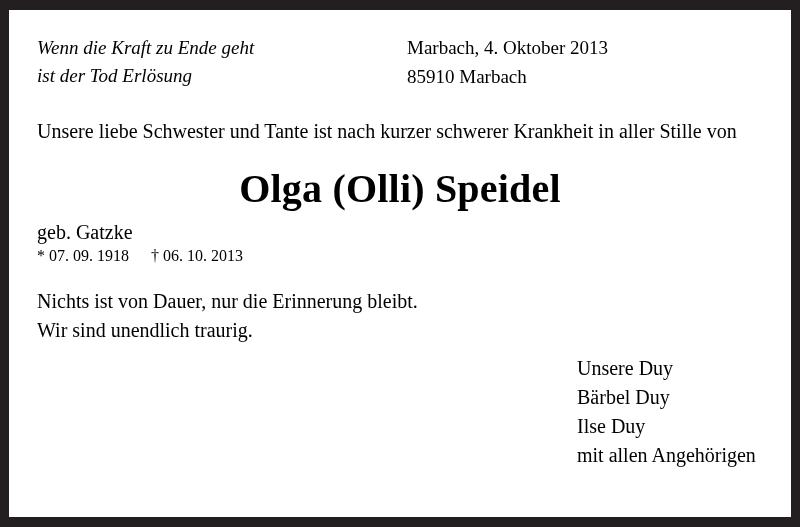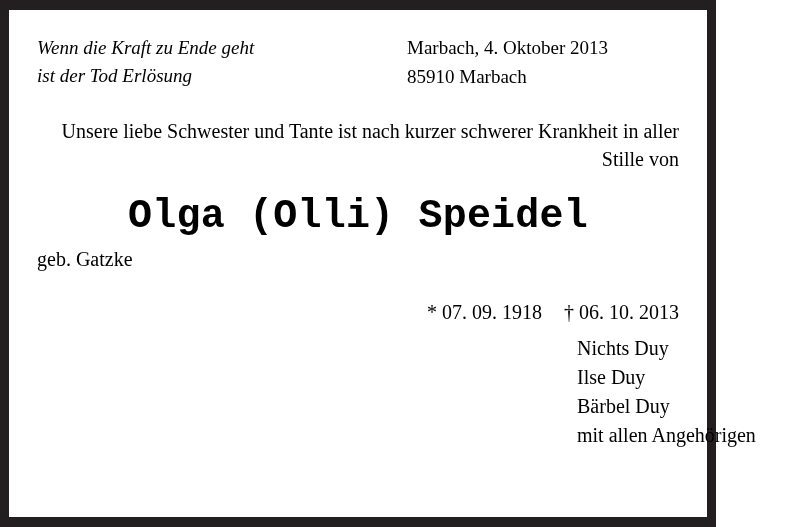--- a/index.html
+++ b/index.html
@@ -10,21 +10,21 @@
   body {
     width: 800px;
     height: 527px;
     font-family: "Liberation Serif", serif;
     color: #000000;
     overflow: hidden;
   }
   .obituary {
     position: relative;
     box-sizing: border-box;
-    width: 716px;
+    width: 800px;
     height: 527px;
     background: #ffffff;
     border-top: 10px solid #231f20;
     border-bottom: 10px solid #231f20;
     border-left: 9px solid #231f20;
     border-right: 9px solid #231f20;
     padding: 22px 28px 14px 28px;
   }
   .top-row {
     display: flex;
@@ -46,41 +46,39 @@
     line-height: 1.5;
     padding-top: 2px;
   }
   .address div {
     white-space: nowrap;
   }
   .intro {
     margin-top: 26px;
     font-size: 20px;
     line-height: 1.42;
-    text-align: right;
   }
   .intro .l2 {
     display: block;
   }
   .name {
     margin-top: 20px;
     text-align: center;
     font-size: 40px;
     font-weight: bold;
     letter-spacing: 0.2px;
-    font-family: Liberation Mono, monospace;
   }
   .maiden {
     margin-top: 9px;
     font-size: 20px;
   }
   .dates {
-    margin-top: 30px;
-    text-align: right;
-    font-size: 20px;
+    margin-top: 3px;
+    text-align: left;
+    font-size: 16px;
   }
   .dates .sep {
     display: inline-block;
     width: 22px;
   }
   .verse {
     margin-top: 22px;
     font-size: 20px;
     line-height: 1.42;
   }
@@ -114,21 +112,25 @@
   <div class="intro">
     <span>Unsere liebe Schwester und Tante ist nach kurzer schwerer Krankheit in aller Stille von</span>
   </div>
 
   <div class="name">Olga (Olli) Speidel</div>
   <div class="maiden">geb. Gatzke</div>
   <div class="dates">
     <span>* 07. 09. 1918</span><span class="sep"></span><span>† 06. 10. 2013</span>
   </div>
 
+  <div class="verse">
+    <div>Nichts ist von Dauer, nur die Erinnerung bleibt.</div>
+    <div>Wir sind unendlich traurig.</div>
+  </div>
 
   <div class="signers">
-    <div>Nichts Duy</div>
+    <div>Unsere Duy</div>
+    <div>Bärbel Duy</div>
     <div>Ilse Duy</div>
-    <div>Bärbel Duy</div>
     <div>mit allen Angehörigen</div>
   </div>
 
 </div>
 
 </body></html>

